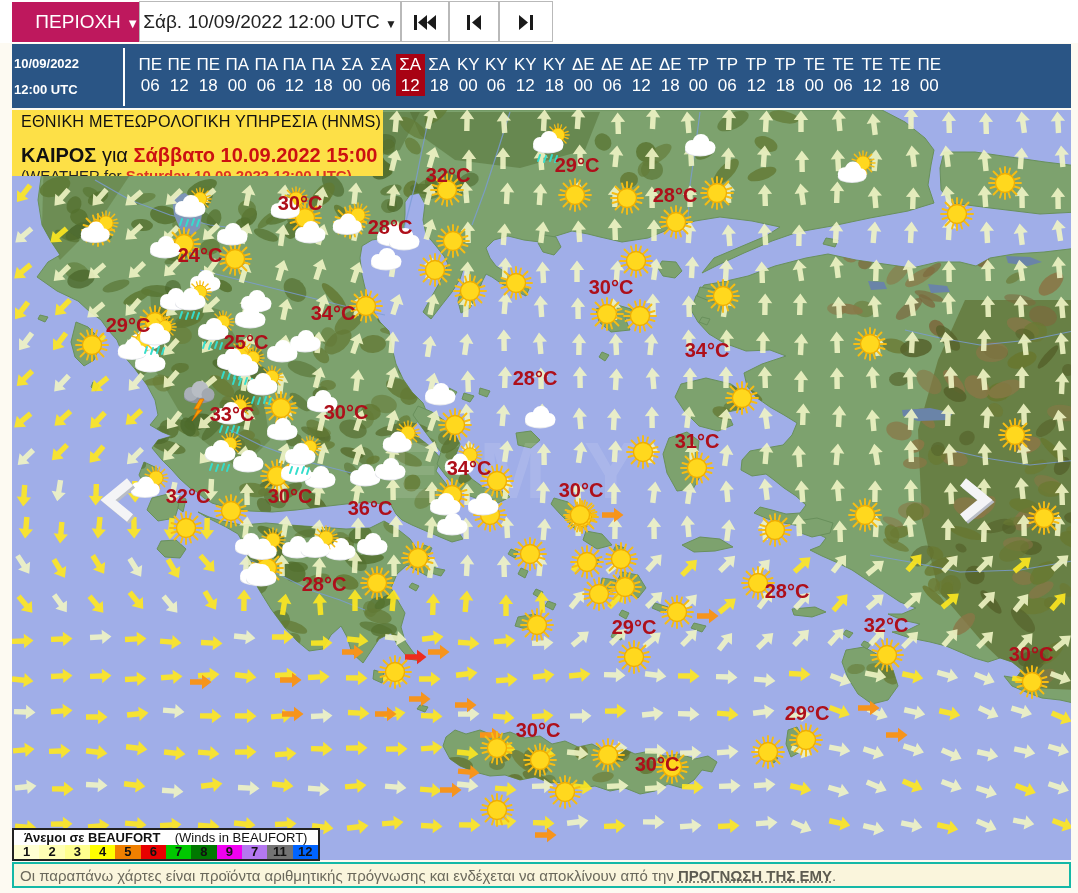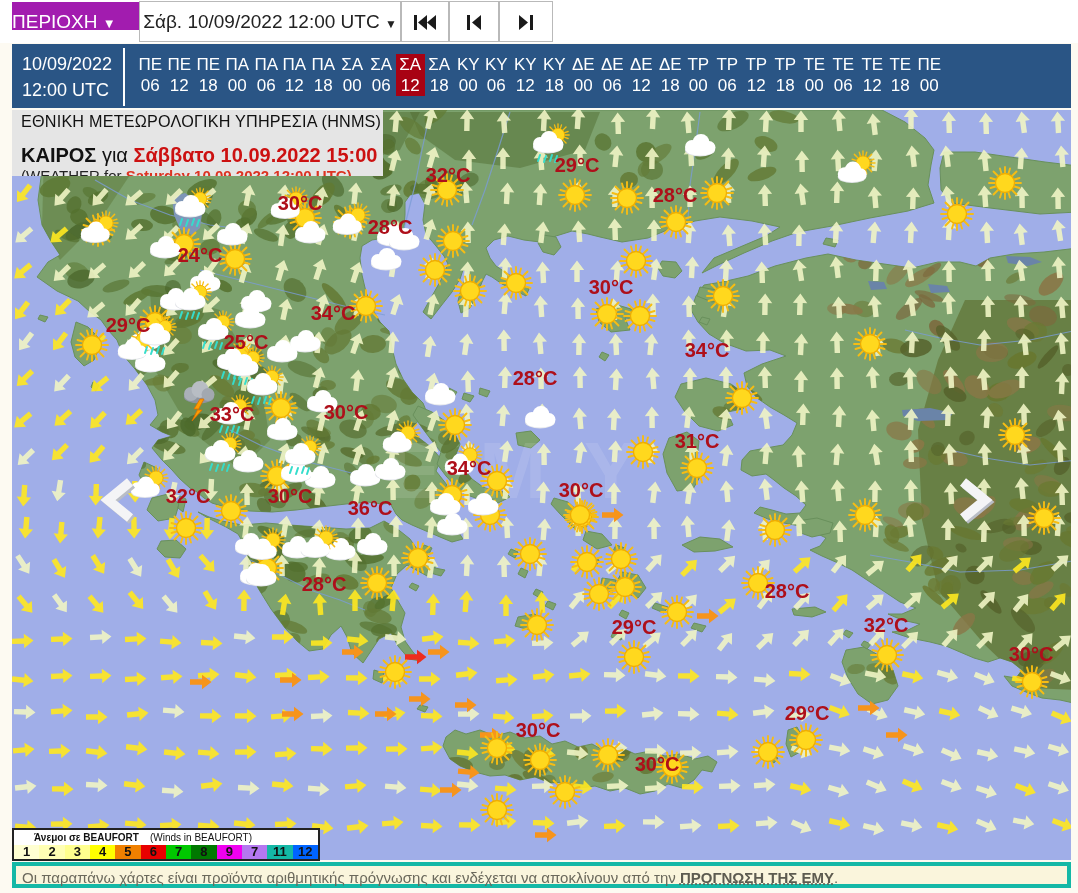--- a/index.html
+++ b/index.html
@@ -1,36 +1,36 @@
 <!DOCTYPE html>
 <html><head><meta charset="utf-8"><style>
 *{margin:0;padding:0;box-sizing:border-box}
 body{width:1078px;height:893px;background:#fdfaf2;font-family:"Liberation Sans",sans-serif;position:relative;overflow:hidden}
-#regbtn{position:absolute;left:12px;top:2px;width:127px;height:28px;background:#a21caf;color:#fff;
- font-size:19px;line-height:40px;text-align:left}
+#regbtn{position:absolute;left:12px;top:2px;width:127px;height:40px;background:#be185d;color:#fff;
+ font-size:19px;line-height:40px;text-align:right}
 #datebox{position:absolute;left:139px;top:1px;width:262px;height:41px;background:#fff;border:1px solid #b9b9b9;
  color:#222;font-size:19px;line-height:39px;text-align:center}
 .nav{position:absolute;top:1px;height:41px;background:#fff;border:1px solid #b9b9b9;text-align:center}
 #tl{position:absolute;left:12px;top:44px;width:1059px;height:64px;background:#2a5585;color:#fff}
-#tld{position:absolute;left:10px;top:7px;width:101px;height:50px;font-size:18px;font-weight:normal;line-height:26px}
+#tld{position:absolute;left:2px;top:7px;width:101px;height:50px;font-size:13px;font-weight:bold;line-height:26px}
 #tlsep{position:absolute;left:111px;top:4px;width:2px;height:58px;background:#fff}
 .tlc{position:absolute;top:10px;width:28.5px;text-align:center;font-size:17px;line-height:21px}
 .tlc.sel{background:#a80213}
 #map{position:absolute;left:12px;top:110px;width:1059px;height:750px;background:#a0aee8}
-#infobox{position:absolute;left:0;top:0;width:371px;height:66px;background:#e5e5e5;padding:2px 0 0 9px;z-index:30;white-space:nowrap;overflow:hidden}
+#infobox{position:absolute;left:0;top:0;width:371px;height:66px;background:#fde047;padding:2px 0 0 9px;z-index:30;white-space:nowrap;overflow:hidden}
 #ib1{font-size:16.2px;color:#111;letter-spacing:0.2px}
 #ib2{font-size:20px;color:#111;margin-top:13px}
 #ib3{font-size:15px;color:#222;margin-top:0px}
 .red{color:#cc1111;font-weight:bold}
 #ib3 .red{font-weight:bold;color:#d32}
 #legend{position:absolute;left:0;bottom:-1px;width:308px;height:33px;background:#fff;border:2px solid #222;z-index:30}
-#lt{font-size:10px;color:#111;padding-left:20px;height:15px;line-height:15px}
+#lt{font-size:13px;color:#111;padding-left:10px;height:15px;line-height:15px}
 #lrow{display:flex;height:14px}
 .lc{flex:1;font-size:13px;font-weight:bold;color:#111;text-align:center;line-height:14px}
-#disc{position:absolute;left:12px;top:862px;width:1059px;height:26px;background:#faf5dc;border:4px solid #14b8a6;
+#disc{position:absolute;left:12px;top:862px;width:1059px;height:26px;background:#faf5dc;border:2px solid #14b8a6;
  font-size:15px;color:#6b695c;line-height:24px;padding-left:6px}
 #disc b{color:#5d5b50;text-decoration:underline dotted}
 .tmp{font-family:"Liberation Sans",sans-serif;font-size:20px;font-weight:bold;fill:#ae0f1a;text-anchor:middle}
 #wm{font-size:80px;font-weight:bold;fill:#ffffff;opacity:0.11;letter-spacing:38px}
 .chev{position:absolute;z-index:25}
 </style></head><body>
 <div style="position:absolute;left:0;top:0;width:1078px;height:43px;background:#fff"></div>
 <div id="regbtn">ΠΕΡΙΟΧΗ <span style="font-size:13px">▼</span></div>
 <div id="datebox">Σάβ. 10/09/2022 12:00 UTC <span style="font-size:12px">▼</span></div>
 <div class="nav" style="left:401px;width:48px"><svg width="24" height="41" viewBox="0 0 24 41">
@@ -1473,17 +1473,17 @@
         <div class="lc" style="background:#ffffd2">1</div>
         <div class="lc" style="background:#ffffb4">2</div>
         <div class="lc" style="background:#ffff8e">3</div>
         <div class="lc" style="background:#ffff00">4</div>
         <div class="lc" style="background:#f08000">5</div>
         <div class="lc" style="background:#e80000">6</div>
         <div class="lc" style="background:#00c800">7</div>
         <div class="lc" style="background:#007800">8</div>
         <div class="lc" style="background:#f000f0">9</div>
         <div class="lc" style="background:#b478f0">7</div>
-        <div class="lc" style="background:#14b8a6">11</div>
+        <div class="lc" style="background:#737373">11</div>
         <div class="lc" style="background:#0064ff">12</div>
       </div>
     </div>
 </div>
 <div id="disc">Οι παραπάνω χάρτες είναι προϊόντα αριθμητικής πρόγνωσης και ενδέχεται να αποκλίνουν από την <b>ΠΡΟΓΝΩΣΗ ΤΗΣ ΕΜΥ</b>.</div>
 </body></html>

